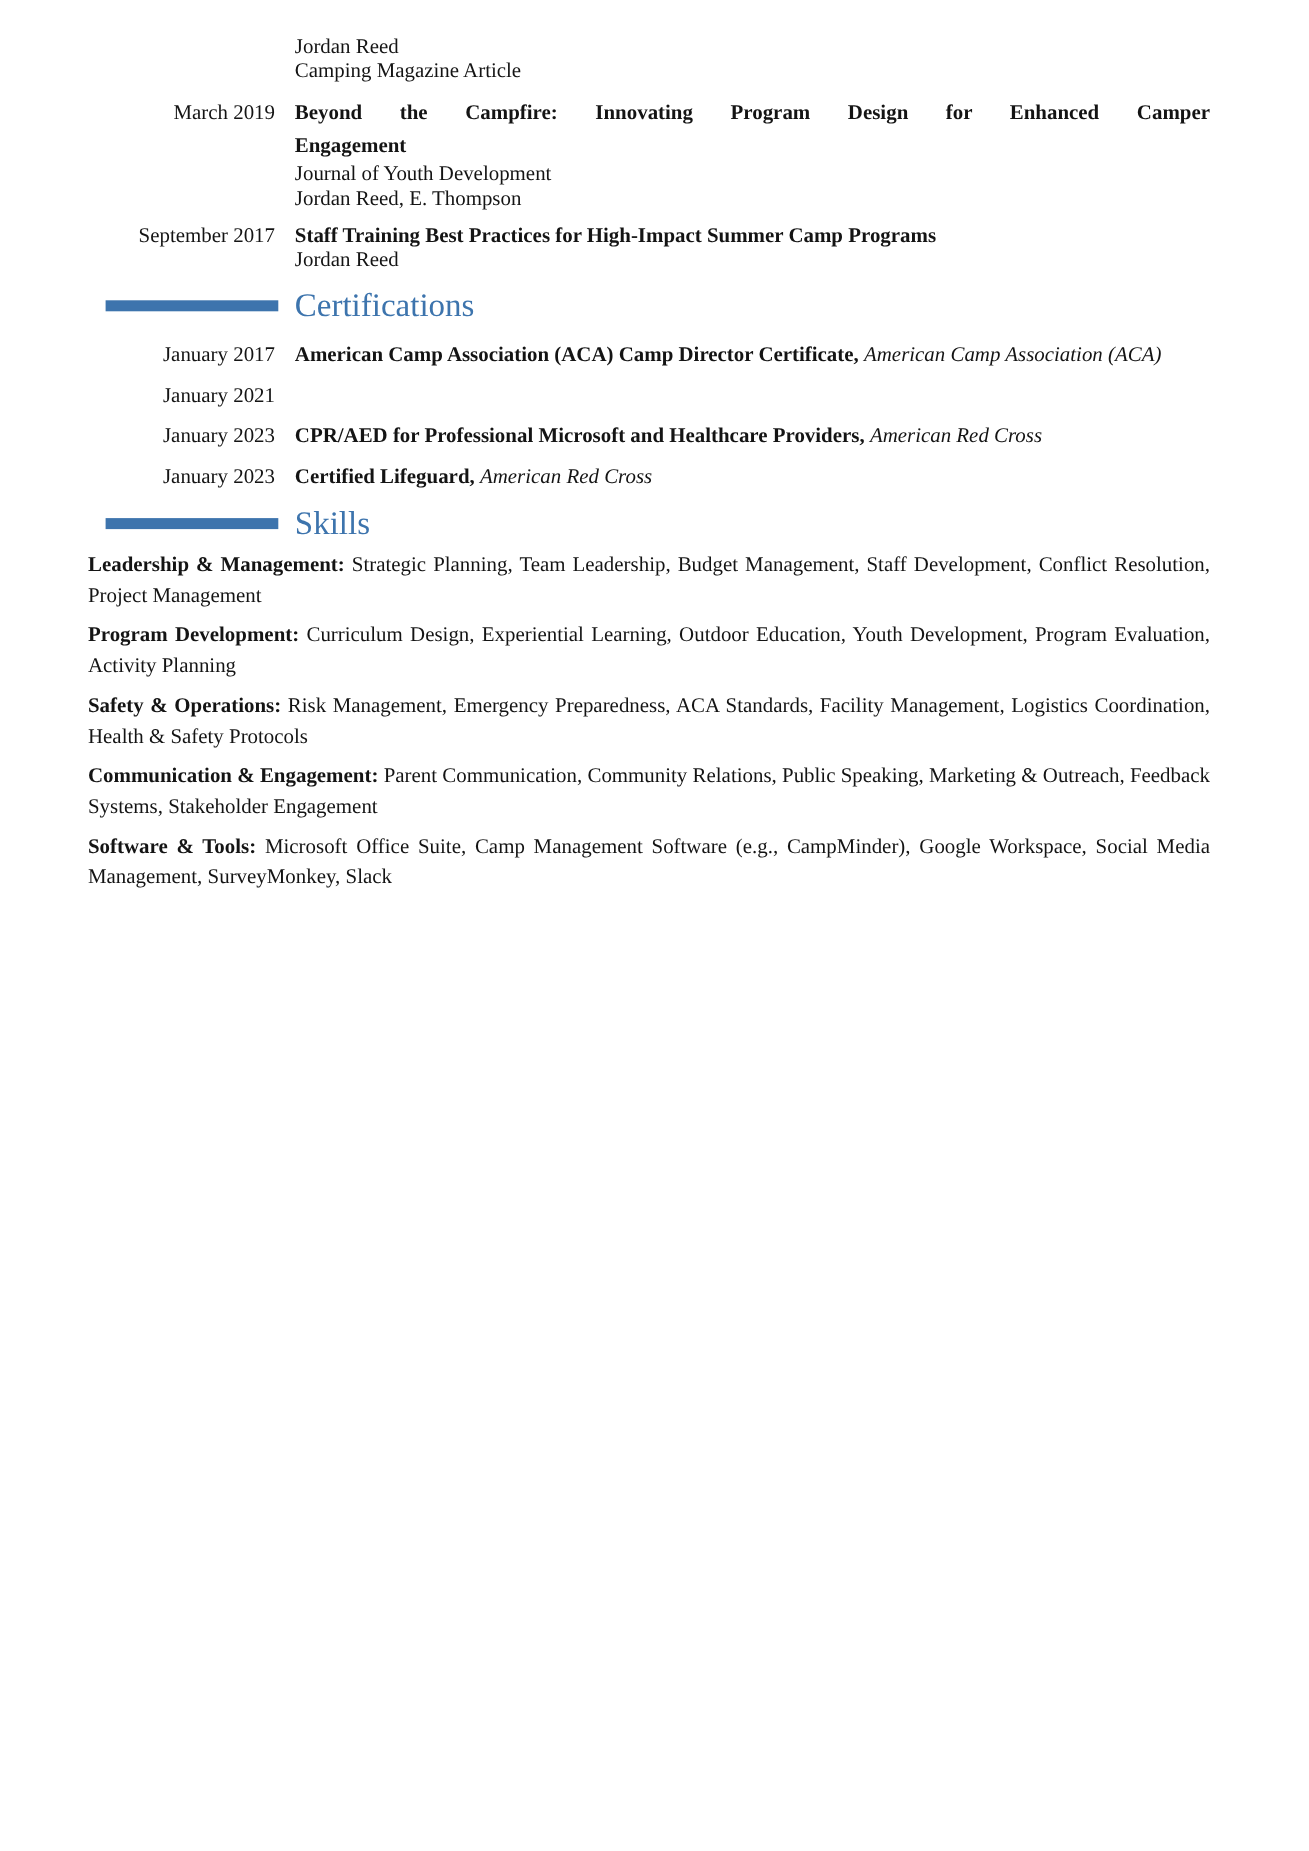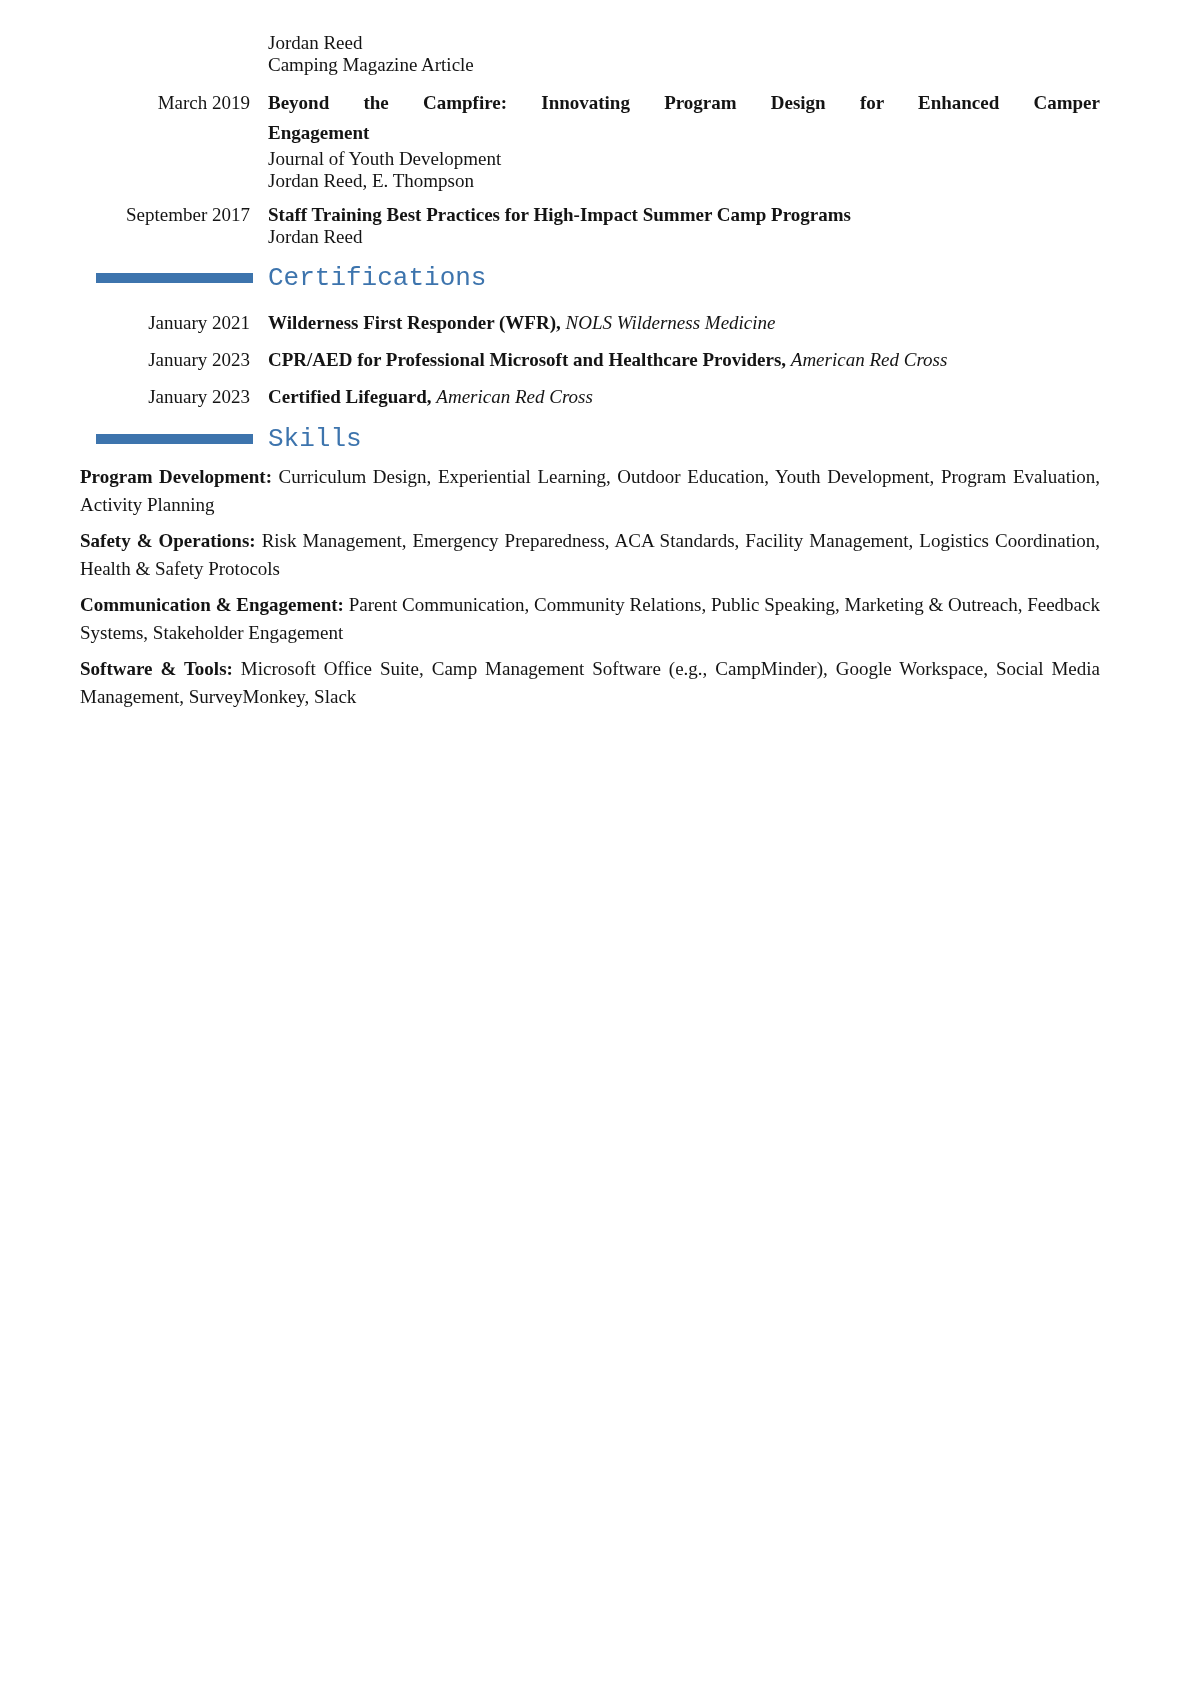--- a/index.html
+++ b/index.html
@@ -55,26 +55,25 @@
     align-items: center;
     margin: 6px 0 14px 0;
   }
   .section-rule {
     width: 157px;
     height: 10px;
     margin-left: 16px;
     background: var(--accent, #3D74AD);
   }
   .section-title {
-    font-size: 26px;
+    font-size: 30px;
     line-height: 36px;
     font-weight: normal;
     color: var(--accent, #3D74AD);
     margin-left: 15px;
-    font-family: Liberation Mono, monospace;
   }
   .skills-header { margin: 8px 0 6px 0; }
 
   
   .cert .date-col, .cert .desc-col { line-height: 26px; }
   .cert { margin-bottom: 11px; }
   .cert-name { font-weight: bold; }
   .cert-issuer { font-style: italic; }
 
   
@@ -123,27 +122,30 @@
 
   </section>
 
   <div class="section-header">
     <span class="section-rule"></span>
     <h2 class="section-title">Certifications</h2>
   </div>
 
   <section>
 
+    <div class="entry cert">
+      <div class="date-col">January 2017</div>
+      <div class="desc-col">
+        <span class="cert-name">American Camp Association (ACA) Camp Director Certificate,</span>
+        <span class="cert-issuer">American Camp Association (ACA)</span>
+      </div>
+    </div>
 
     <div class="entry cert">
       <div class="date-col">January 2021</div>
-      <div class="desc-col">
-        <span class="cert-name">Wilderness First Responder (WFR),</span>
-        <span class="cert-issuer">NOLS Wilderness Medicine</span>
-      </div>
     </div>
 
     <div class="entry cert">
       <div class="date-col">January 2023</div>
       <div class="desc-col">
         <span class="cert-name">CPR/AED for Professional Microsoft and Healthcare Providers,</span>
         <span class="cert-issuer">American Red Cross</span>
       </div>
     </div>
 
@@ -157,20 +159,24 @@
 
   </section>
 
   <div class="section-header skills-header">
     <span class="section-rule"></span>
     <h2 class="section-title">Skills</h2>
   </div>
 
   <section>
 
+    <p class="skill-p">
+      <span class="skill-label">Leadership &amp; Management:</span>
+      <span class="skill-text">Strategic Planning, Team Leadership, Budget Management, Staff Development, Conflict Resolution, Project Management</span>
+    </p>
 
     <p class="skill-p">
       <span class="skill-label">Program Development:</span>
       <span class="skill-text">Curriculum Design, Experiential Learning, Outdoor Education, Youth Development, Program Evaluation, Activity Planning</span>
     </p>
 
     <p class="skill-p">
       <span class="skill-label">Safety &amp; Operations:</span>
       <span class="skill-text">Risk Management, Emergency Preparedness, ACA Standards, Facility Management, Logistics Coordination, Health &amp; Safety Protocols</span>
     </p>

